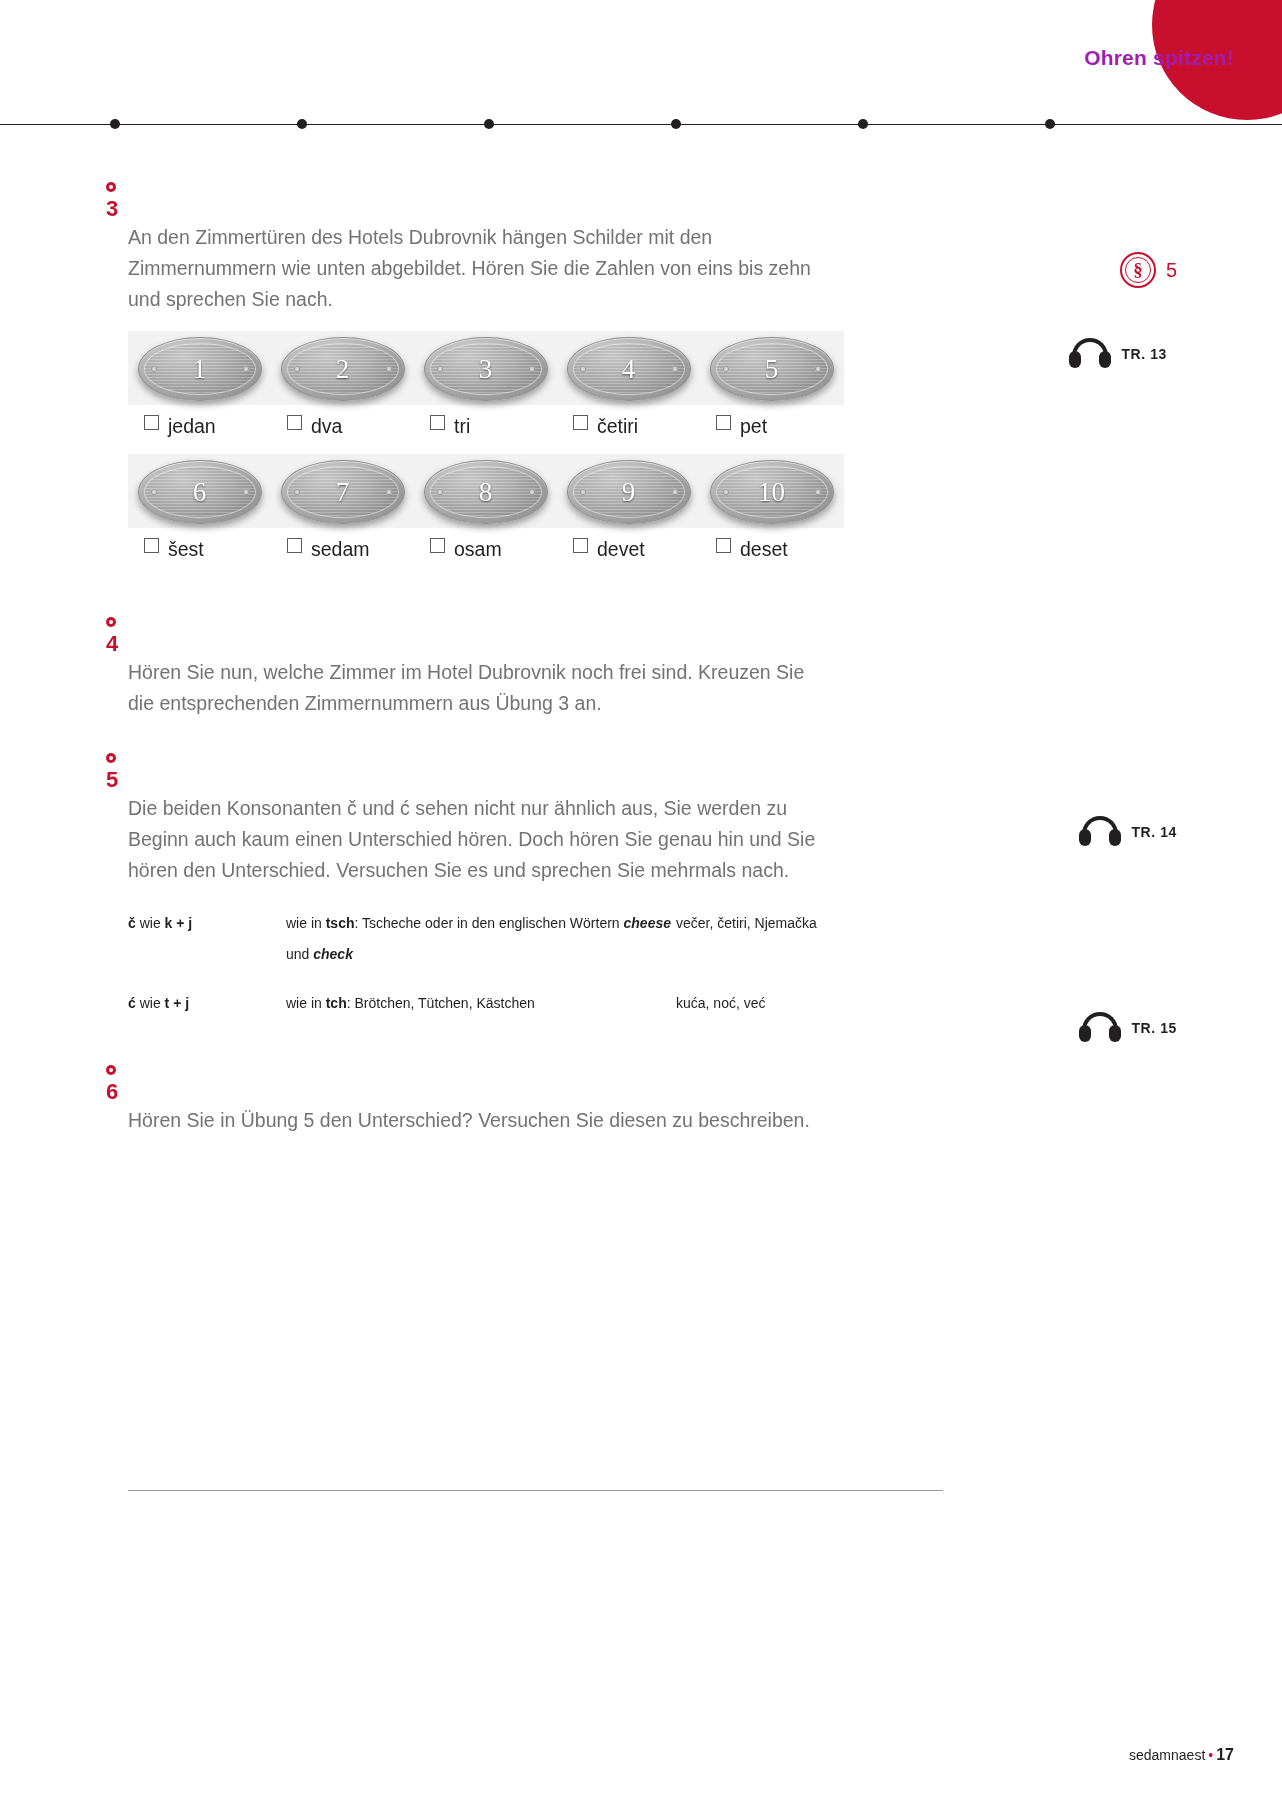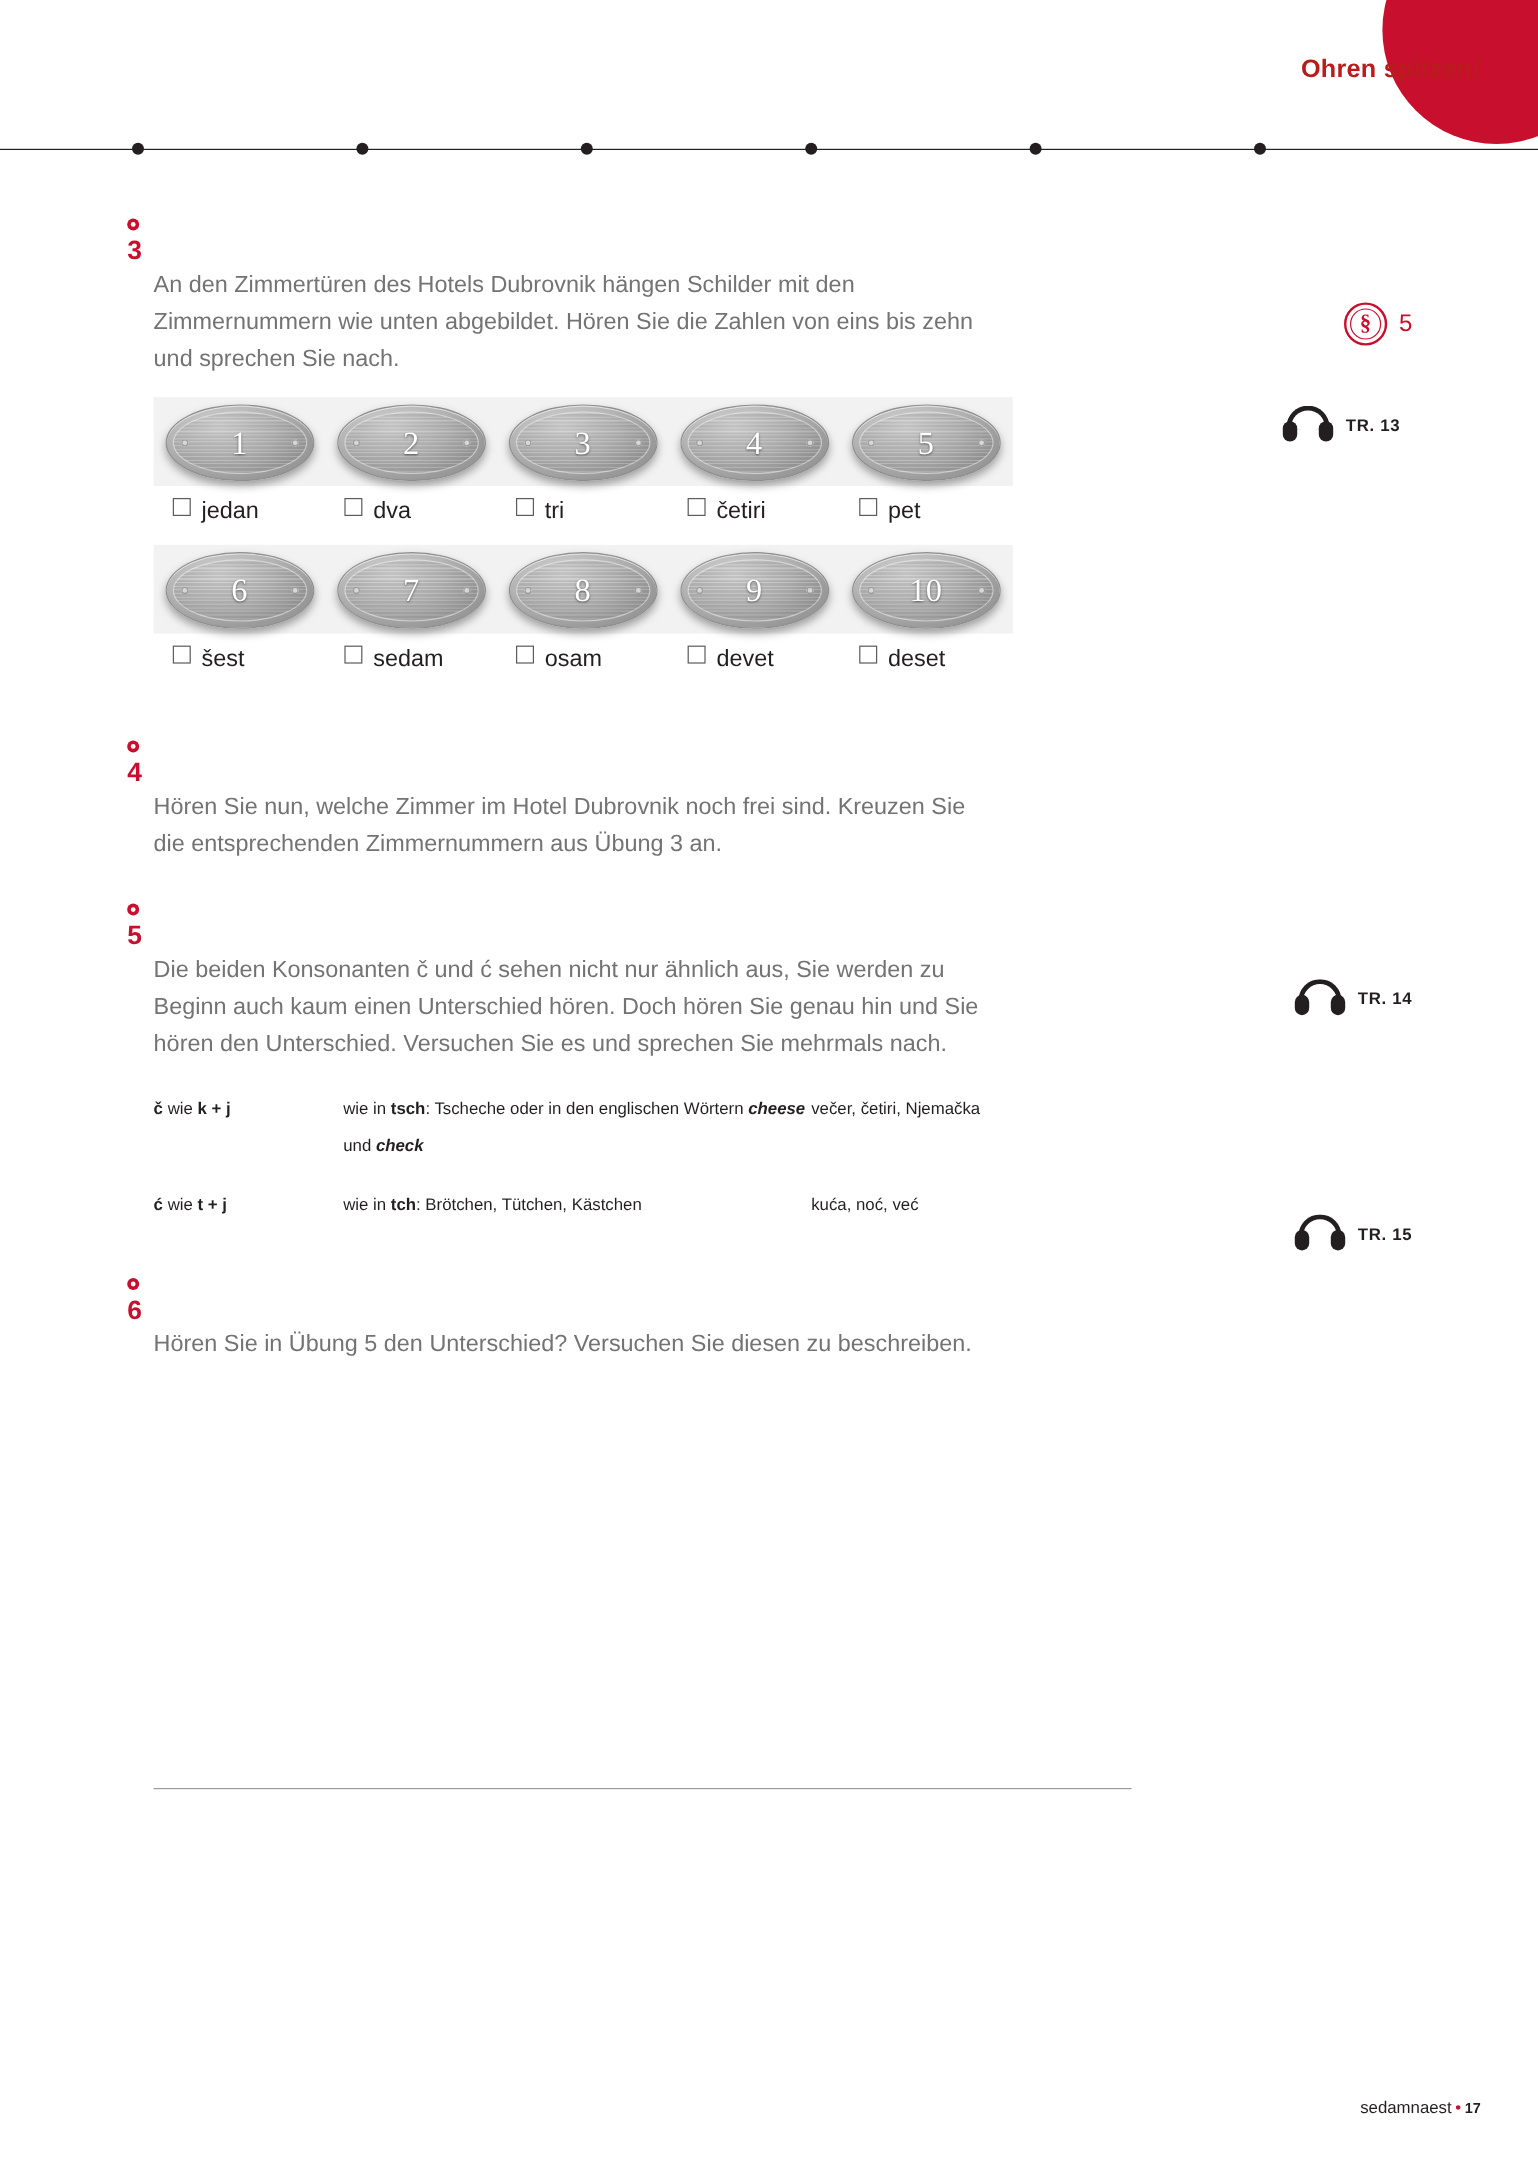--- a/index.html
+++ b/index.html
@@ -26,21 +26,21 @@
     border-radius: 50%;
     background: #c8102e;
   }
   .header-title {
     position: absolute;
     top: 46px;
     right: 48px;
     font-size: 21px;
     font-weight: bold;
     letter-spacing: .2px;
-    color: #b91c1c;
+    color: #a21caf;
     z-index: 3;
   }
   .rule {
     position: absolute;
     left: 0;
     right: 0;
     top: 124px;
     height: 1px;
     background: #231f20;
   }
@@ -274,21 +274,21 @@
   }
   .footer {
     position: absolute;
     right: 48px;
     bottom: 40px;
     font-size: 14px;
     color: #231f20;
   }
   .footer .pg {
     font-weight: bold;
-    font-size: 12px;
+    font-size: 16px;
   }
   .footer .sep { color: #c8102e; padding: 0 3px; }
 </style>
 </head>
 <body>
 
 <div class="corner-blob"></div>
 <div class="header-title">Ohren spitzen!</div>
 <div class="rule"></div>
 <div class="dot" style="left:110px"></div>

